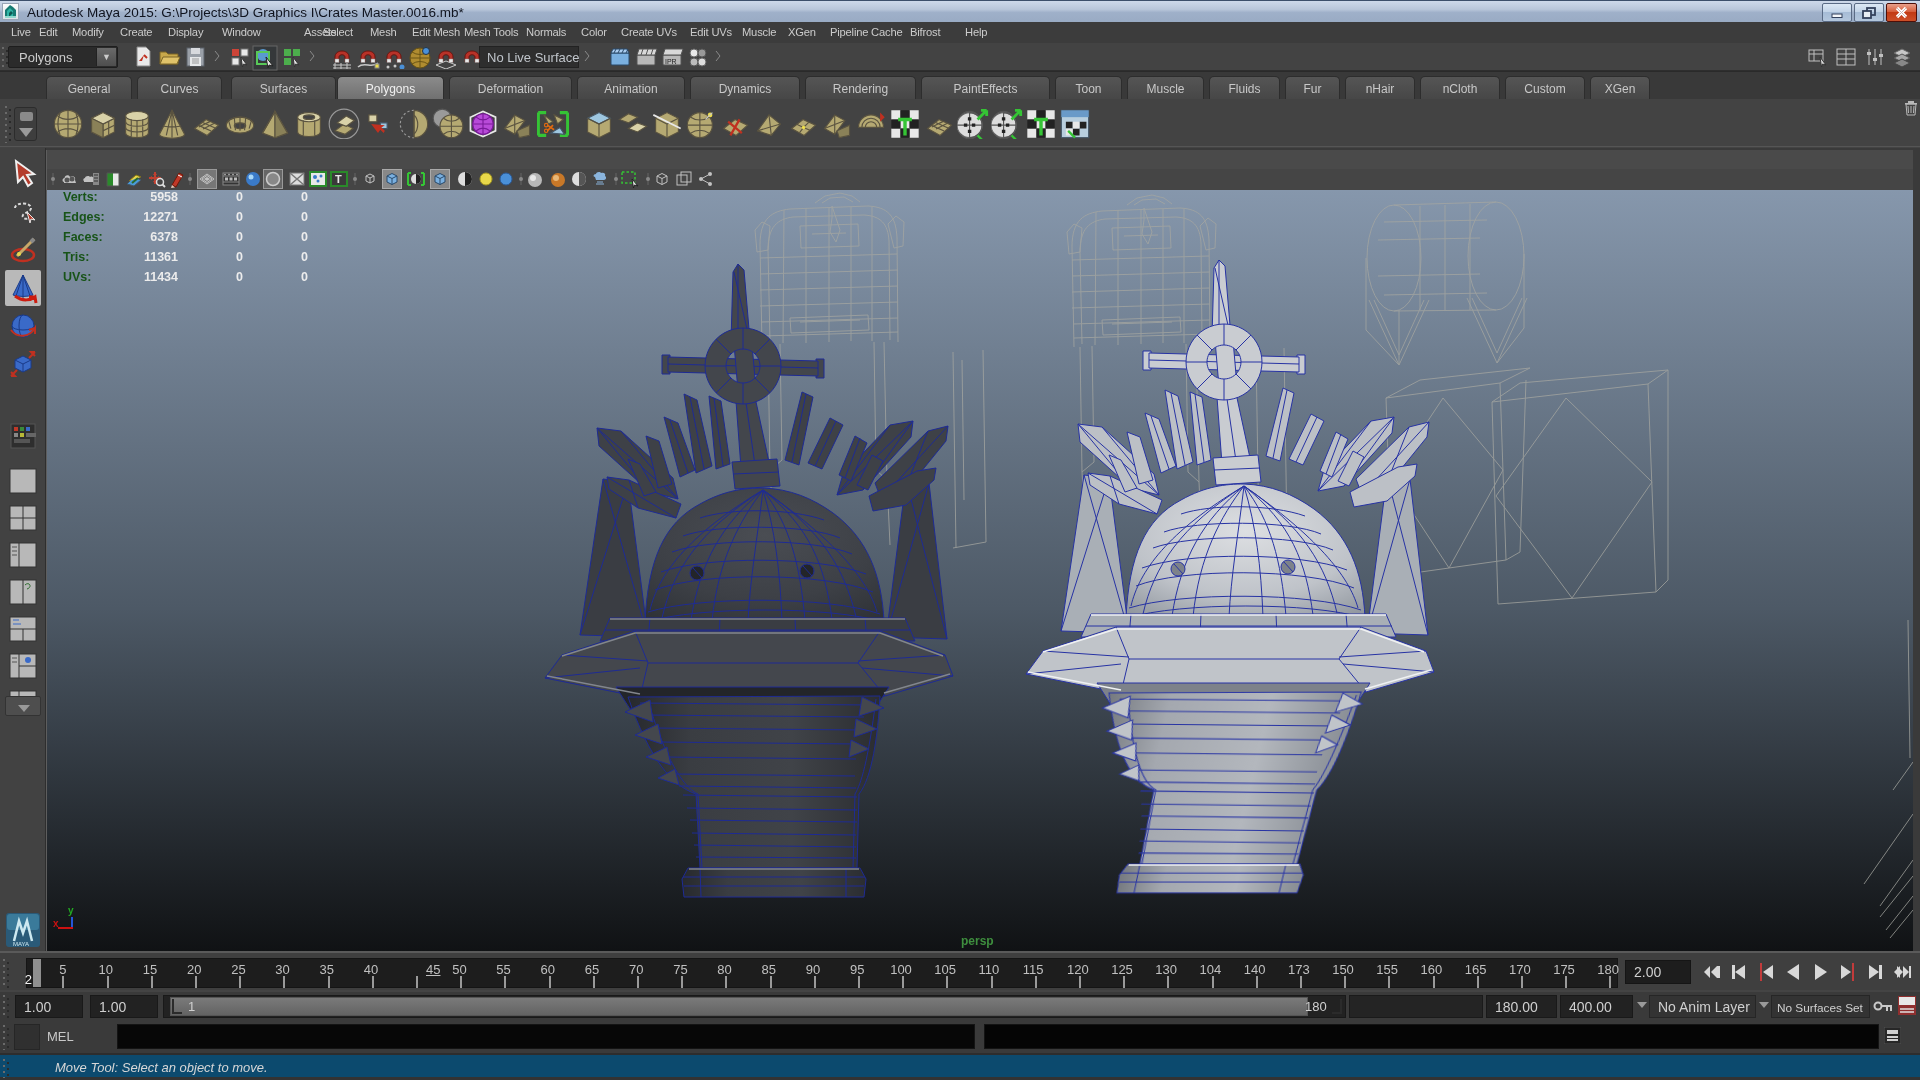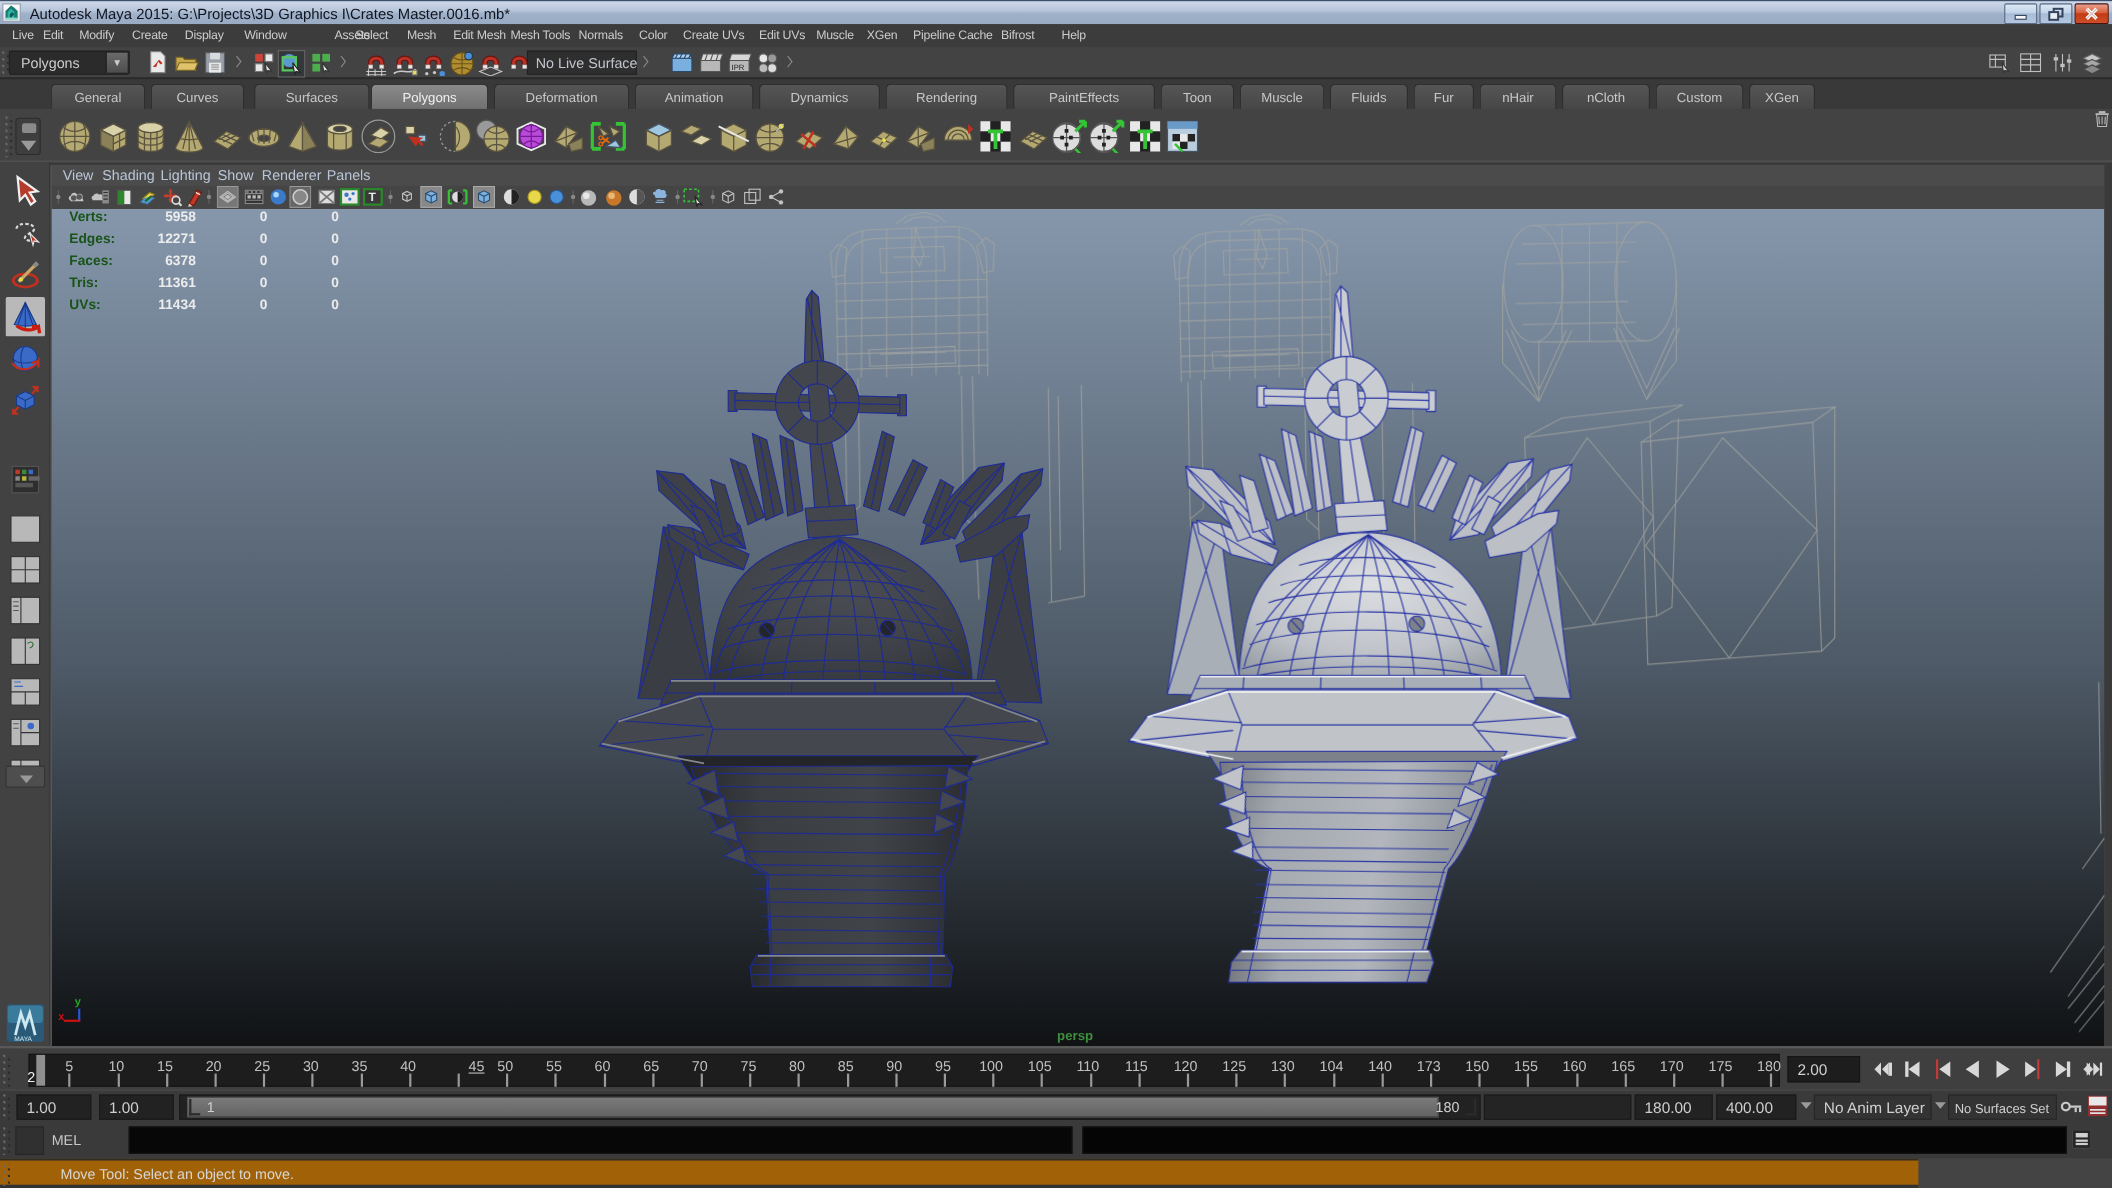--- a/index.html
+++ b/index.html
@@ -64,22 +64,22 @@
   .tlabel { position:absolute; top:3px; font-size:13px; color:#c0c0c0; }
   .pbtn { position:absolute; top:6px; width:25px; height:26px; color:#cfcfcf; }
   #rangeslider { position:absolute; left:163px; top:3px; width:1183px; height:23px; background:#222;
     border:1px solid #191919; }
   #rangeinner { position:absolute; left:6px; top:1px; width:1138px; height:19px;
     background:linear-gradient(#7a7a7a,#636363); border:1px solid #555; }
   #melrow { position:absolute; left:0; top:1020px; width:1920px; height:33px; background:#3a3a3a; }
   #mel-label { position:absolute; left:47px; top:9px; color:#c8c8c8; font-size:13px; }
   #mel-input { position:absolute; left:117px; top:4px; width:858px; height:25px; background:#070707;
     border:1px solid #141414; }
-  #helpline { position:absolute; left:0; top:1053px; width:1744px; height:27px; background:#a16207;
-    border-top:2px solid #2d2d2d; border-bottom:3px solid #333; }
+  #helpline { position:absolute; left:0; top:1053px; width:1920px; height:27px; background:#0c4a6e;
+    border-top:2px solid #2d2d2d; border-bottom:3px solid #333;font-style:italic; }
   #helpline .txt { position:absolute; left:55px; top:5px; color:#d6d6d6; font-size:13px; }
   .grip { position:absolute; left:2px; width:8px;
     background-image:radial-gradient(circle at 2px 2px, #6a6a6a 1px, transparent 1.2px),
       radial-gradient(circle at 6px 5px, #2a2a2a 1px, transparent 1.2px);
     background-size:8px 6px; }
   
   .dark { --body:#3a3d43; --domeg:url(#domeDark); --skirtg:url(#skirtDark); --eave:#44474d;
     --under:#232529; --spike:#3e4147; --sword:#43464c; --wire:#1e2b94; --hl:#82868d; }
   .light { --body:#a9afb6; --domeg:url(#domeLight); --skirtg:url(#skirtLight); --eave:#c0c4c9;
     --under:#7d828a; --spike:#bcc0c6; --sword:#c9ccd1; --wire:#2733a4; --hl:#eff1f3; }
@@ -600,28 +600,20 @@
         <div style="position:absolute;left:12px;top:8px;width:0;height:0;border-left:6px solid transparent;border-right:6px solid transparent;border-top:7px solid #999;"></div>
       </div>
       <div style="position: absolute; left: 6px; top: 765px;"><svg width="34" height="36" viewBox="0 0 34 36">
           <rect x="0" y="0" width="34" height="34" rx="3" fill="#2a5a78"></rect>
           <rect x="1" y="1" width="32" height="16" rx="3" fill="#3a7a9a"></rect>
           <path d="M8 28 L13 8 L17 20 L21 8 L26 28" stroke="#cde8f0" stroke-width="2.5" fill="none"></path>
           <text x="7" y="33" font-size="6" fill="#cde8f0" font-family="Liberation Sans">MAYA</text>
         </svg></div>
     </div>
   <div id="viewport">
-    <div id="vpmenu">
-        <span style="left: 10px;">View</span>
-        <span style="left: 46px;">Shading</span>
-        <span style="left: 99px;">Lighting</span>
-        <span style="left: 151px;">Show</span>
-        <span style="left: 191px;">Renderer</span>
-        <span style="left: 250px;">Panels</span>
-      </div>
     <div id="vpicons">
         <div style="position: absolute; left: 13px; top: 0px;"><svg width="20" height="20" viewBox="0 0 20 20">
             <path d="M4 13 C2 13 2 9 4.5 9 C4.5 6 9 5 10 8 C13 6 16 8 15 11 L16 14 L4 14 Z" fill="#c2c2c2"></path>
             <circle cx="7" cy="11" r="2.5" fill="#555"></circle>
             <circle cx="12" cy="10" r="2.5" fill="#555"></circle>
           </svg></div>
         <div style="position: absolute; left: 34px; top: 0px;"><svg width="20" height="20" viewBox="0 0 20 20">
             <path d="M3 12 C2 12 2 9 4 9 C4 7 8 6 9 8 C11 7 13 8 12 10 L13 13 L3 13 Z" fill="#c2c2c2"></path>
             <rect x="12" y="4" width="6" height="12" fill="#888"></rect>
             <path d="M13 6 L17 6 M13 9 L17 9 M13 12 L17 12" stroke="#333"></path>

